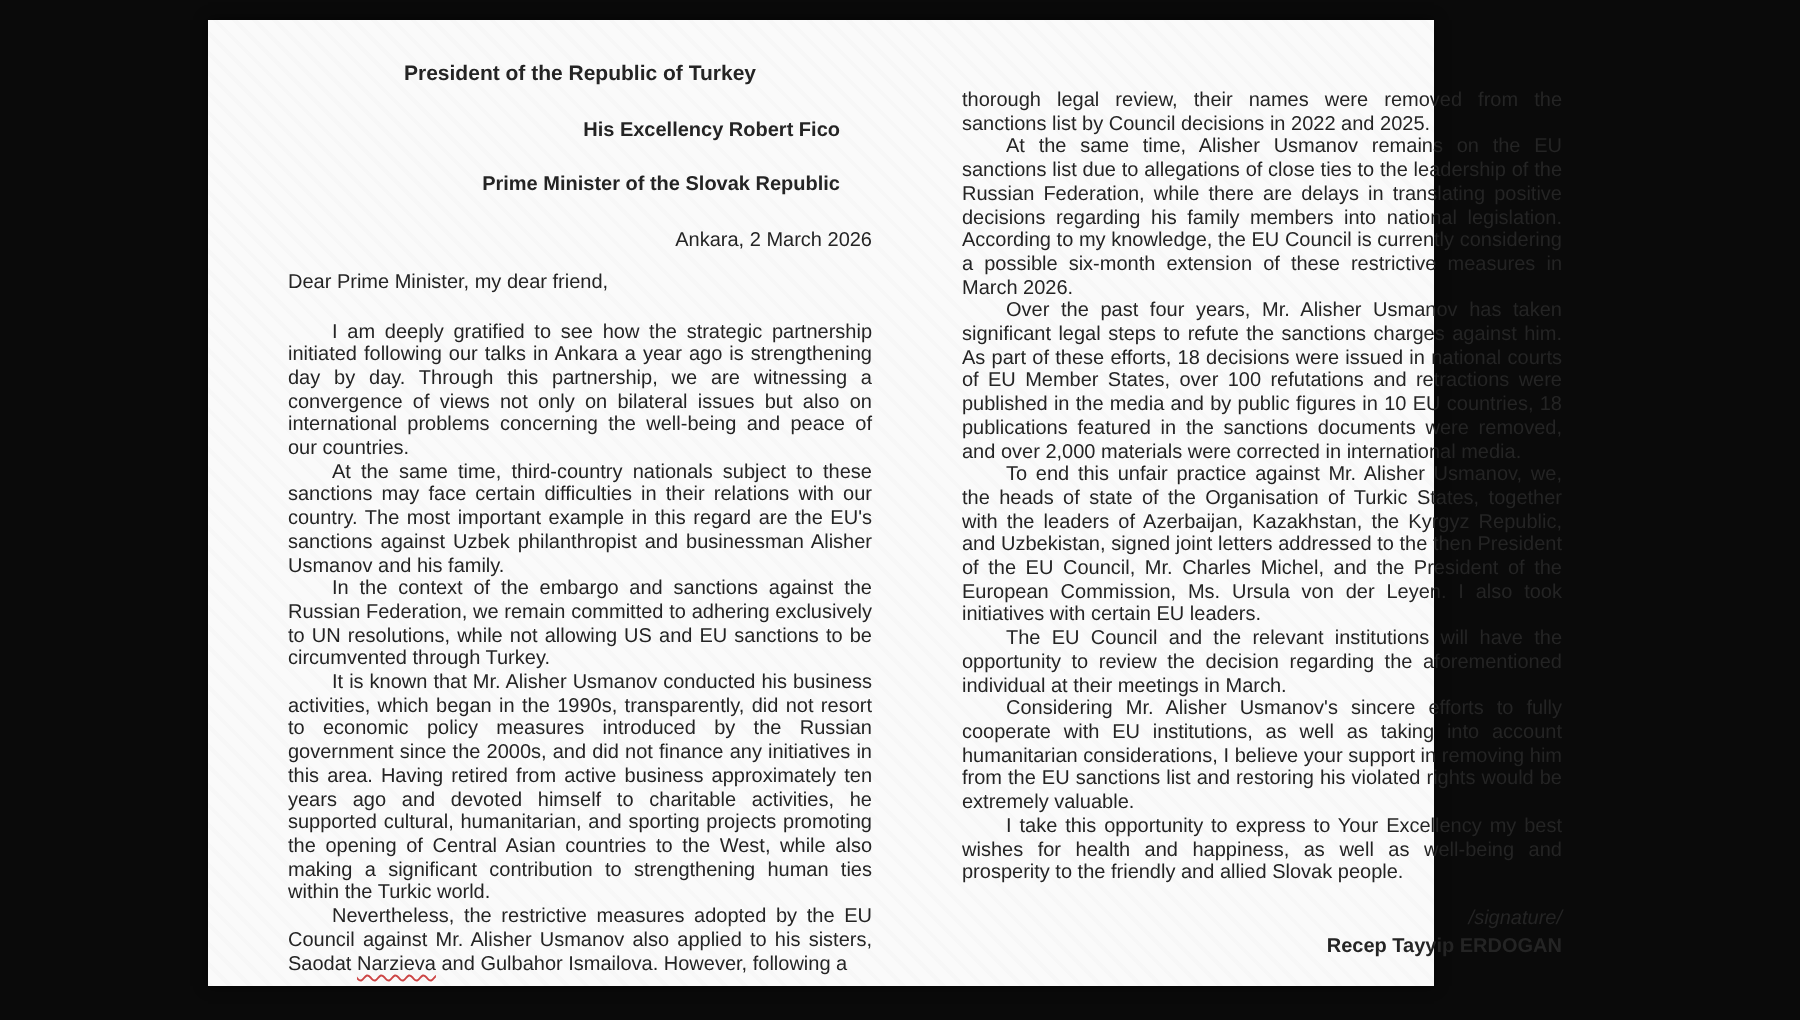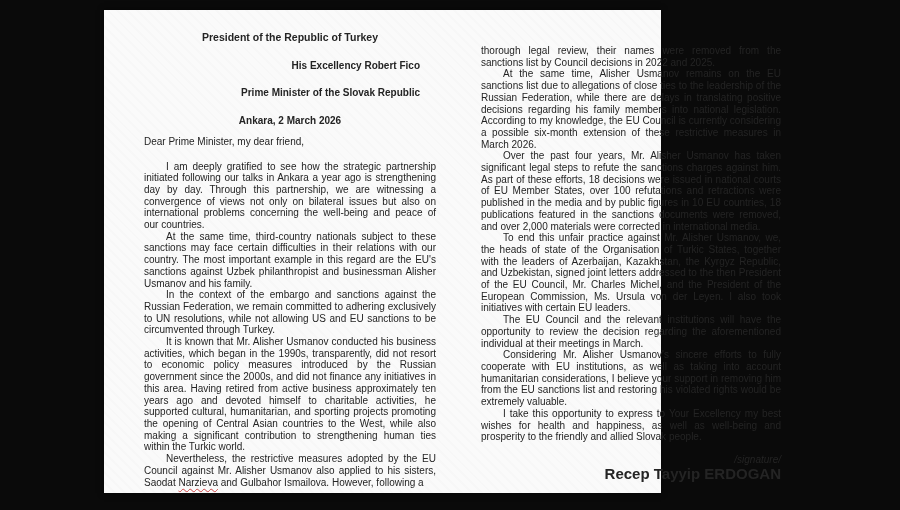--- a/index.html
+++ b/index.html
@@ -14,21 +14,21 @@
   .stage {
     position: relative;
     width: 900px;
     height: 510px;
     background: #0a0a0a;
   }
   .paper {
     position: absolute;
     left: 104px;
     top: 10px;
-    width: 557px;
+    width: 613px;
     height: 483px;
     background: #fafafa;
     background-image: repeating-linear-gradient(45deg, rgba(0,0,0,0.012) 0 2px, rgba(0,0,0,0) 2px 7px);
     box-shadow: 0 0 6px rgba(0,0,0,0.6);
   }
   .col {
     position: absolute;
     color: #242424;
     font-size: 10px;
     line-height: 11.7px;
@@ -42,22 +42,22 @@
     font-weight: bold;
     font-size: 10.5px;
     margin: 0 0 15px 0;
   }
   .recipient-name, .recipient-title {
     font-weight: bold;
     margin: 16px;
     text-align: right;
   }
   .dateline {
-    text-align: center;
-    font-weight: bold;
+    text-align: right;
+    font-weight: normal;
     margin: 11px 0 0 0;
   }
   .salutation {
     margin: 9px 0 0 0;
     text-align: left;
   }
   .paragraphs { margin-top: 13px; }
   .para { margin: 0; }
   .para.indent { text-indent: 22px; }
   .spell {
@@ -69,21 +69,21 @@
     margin-top: 11px;
     text-align: right;
   }
   .sig-placeholder {
     font-style: italic;
     font-size: 10px;
     margin: 0;
   }
   .sig-name {
     font-weight: bold;
-    font-size: 15px;
+    font-size: 10px;
     margin: 2px 0 0 0;
   }
 </style>
 </head>
 <body>
 
 <div class="stage">
   <div class="paper">
 
     <div class="col col-left">

